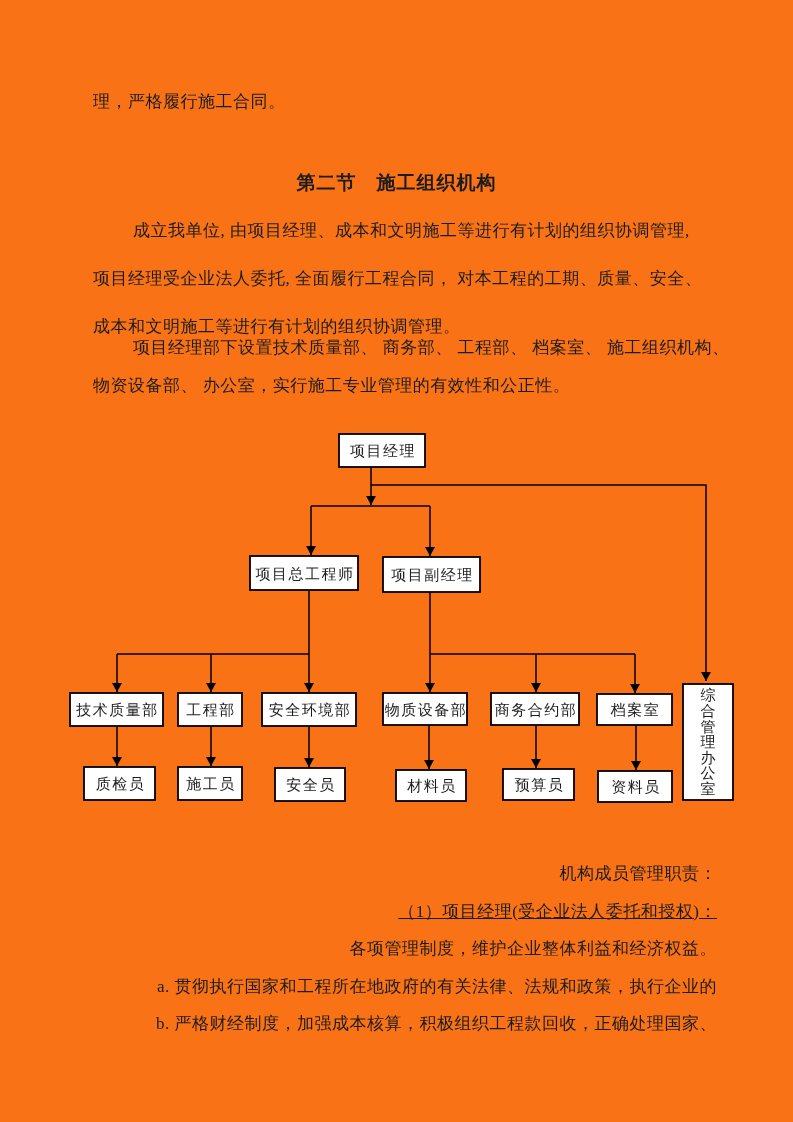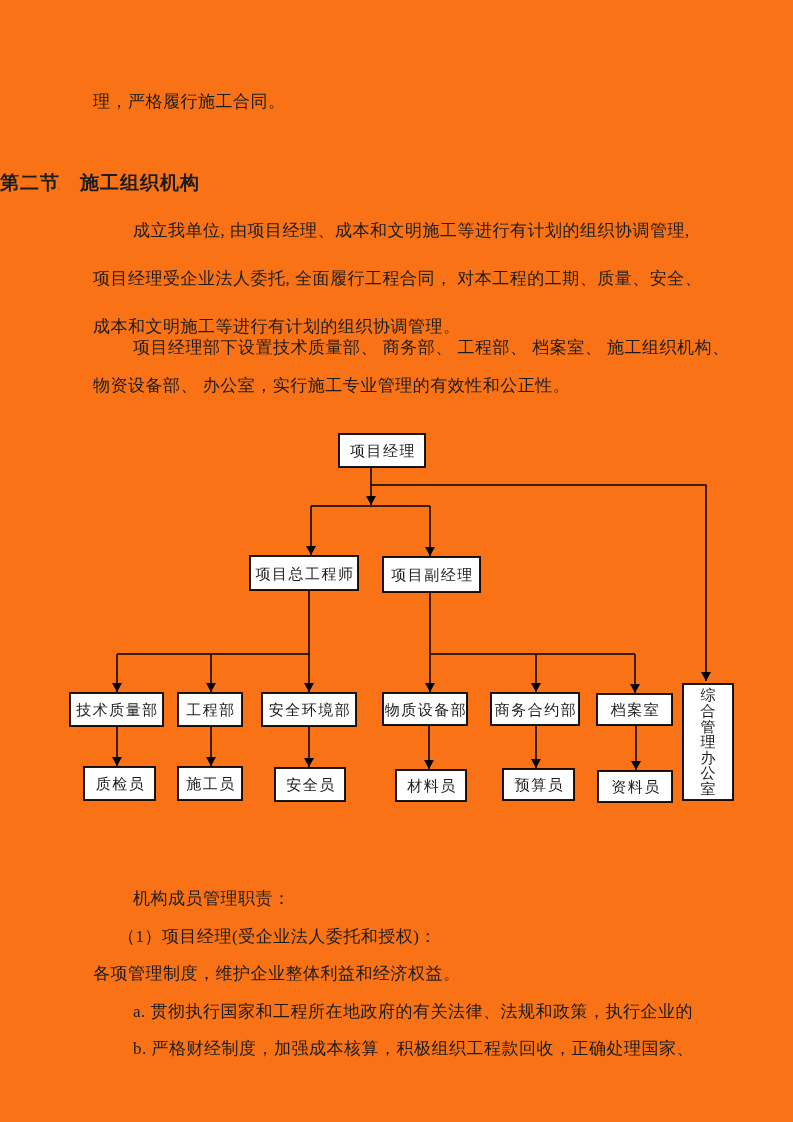--- a/index.html
+++ b/index.html
@@ -9,29 +9,29 @@
     margin:0 auto;
     background:#f97316;
     font-family:"Liberation Serif","DejaVu Serif",serif;
     color:#1c1c1c;
     overflow:hidden;
   }
   .txt{position:absolute;left:93px;width:624px;font-size:17px;letter-spacing:.5px;}
   .top-line{top:90px;}
   .heading{
     position:absolute;left:0;top:170px;width:100%;
-    font-size:19px;font-weight:bold;letter-spacing:1px;
+    text-align:center;font-size:19px;font-weight:bold;letter-spacing:1px;
     margin:0;
   }
   .para1{top:207px;line-height:48px;}
   .para2{top:329px;line-height:38px;}
-  .duties{top:880px;line-height:37.5px;}
+  .duties{top:855px;line-height:37.5px;text-align:right;}
   .line{white-space:nowrap;}
   .ind2{text-indent:40px;}
-  .ind15{text-indent:25px;}
+  .ind15{text-indent:25px;text-decoration:underline;}
   #orgchart{position:absolute;left:0;top:0;}
   #orgchart text{
     font-family:"Liberation Serif","DejaVu Serif",serif;
     fill:#1c1c1c;
   }
 </style>
 </head>
 <body>
 
 <div class="page">

